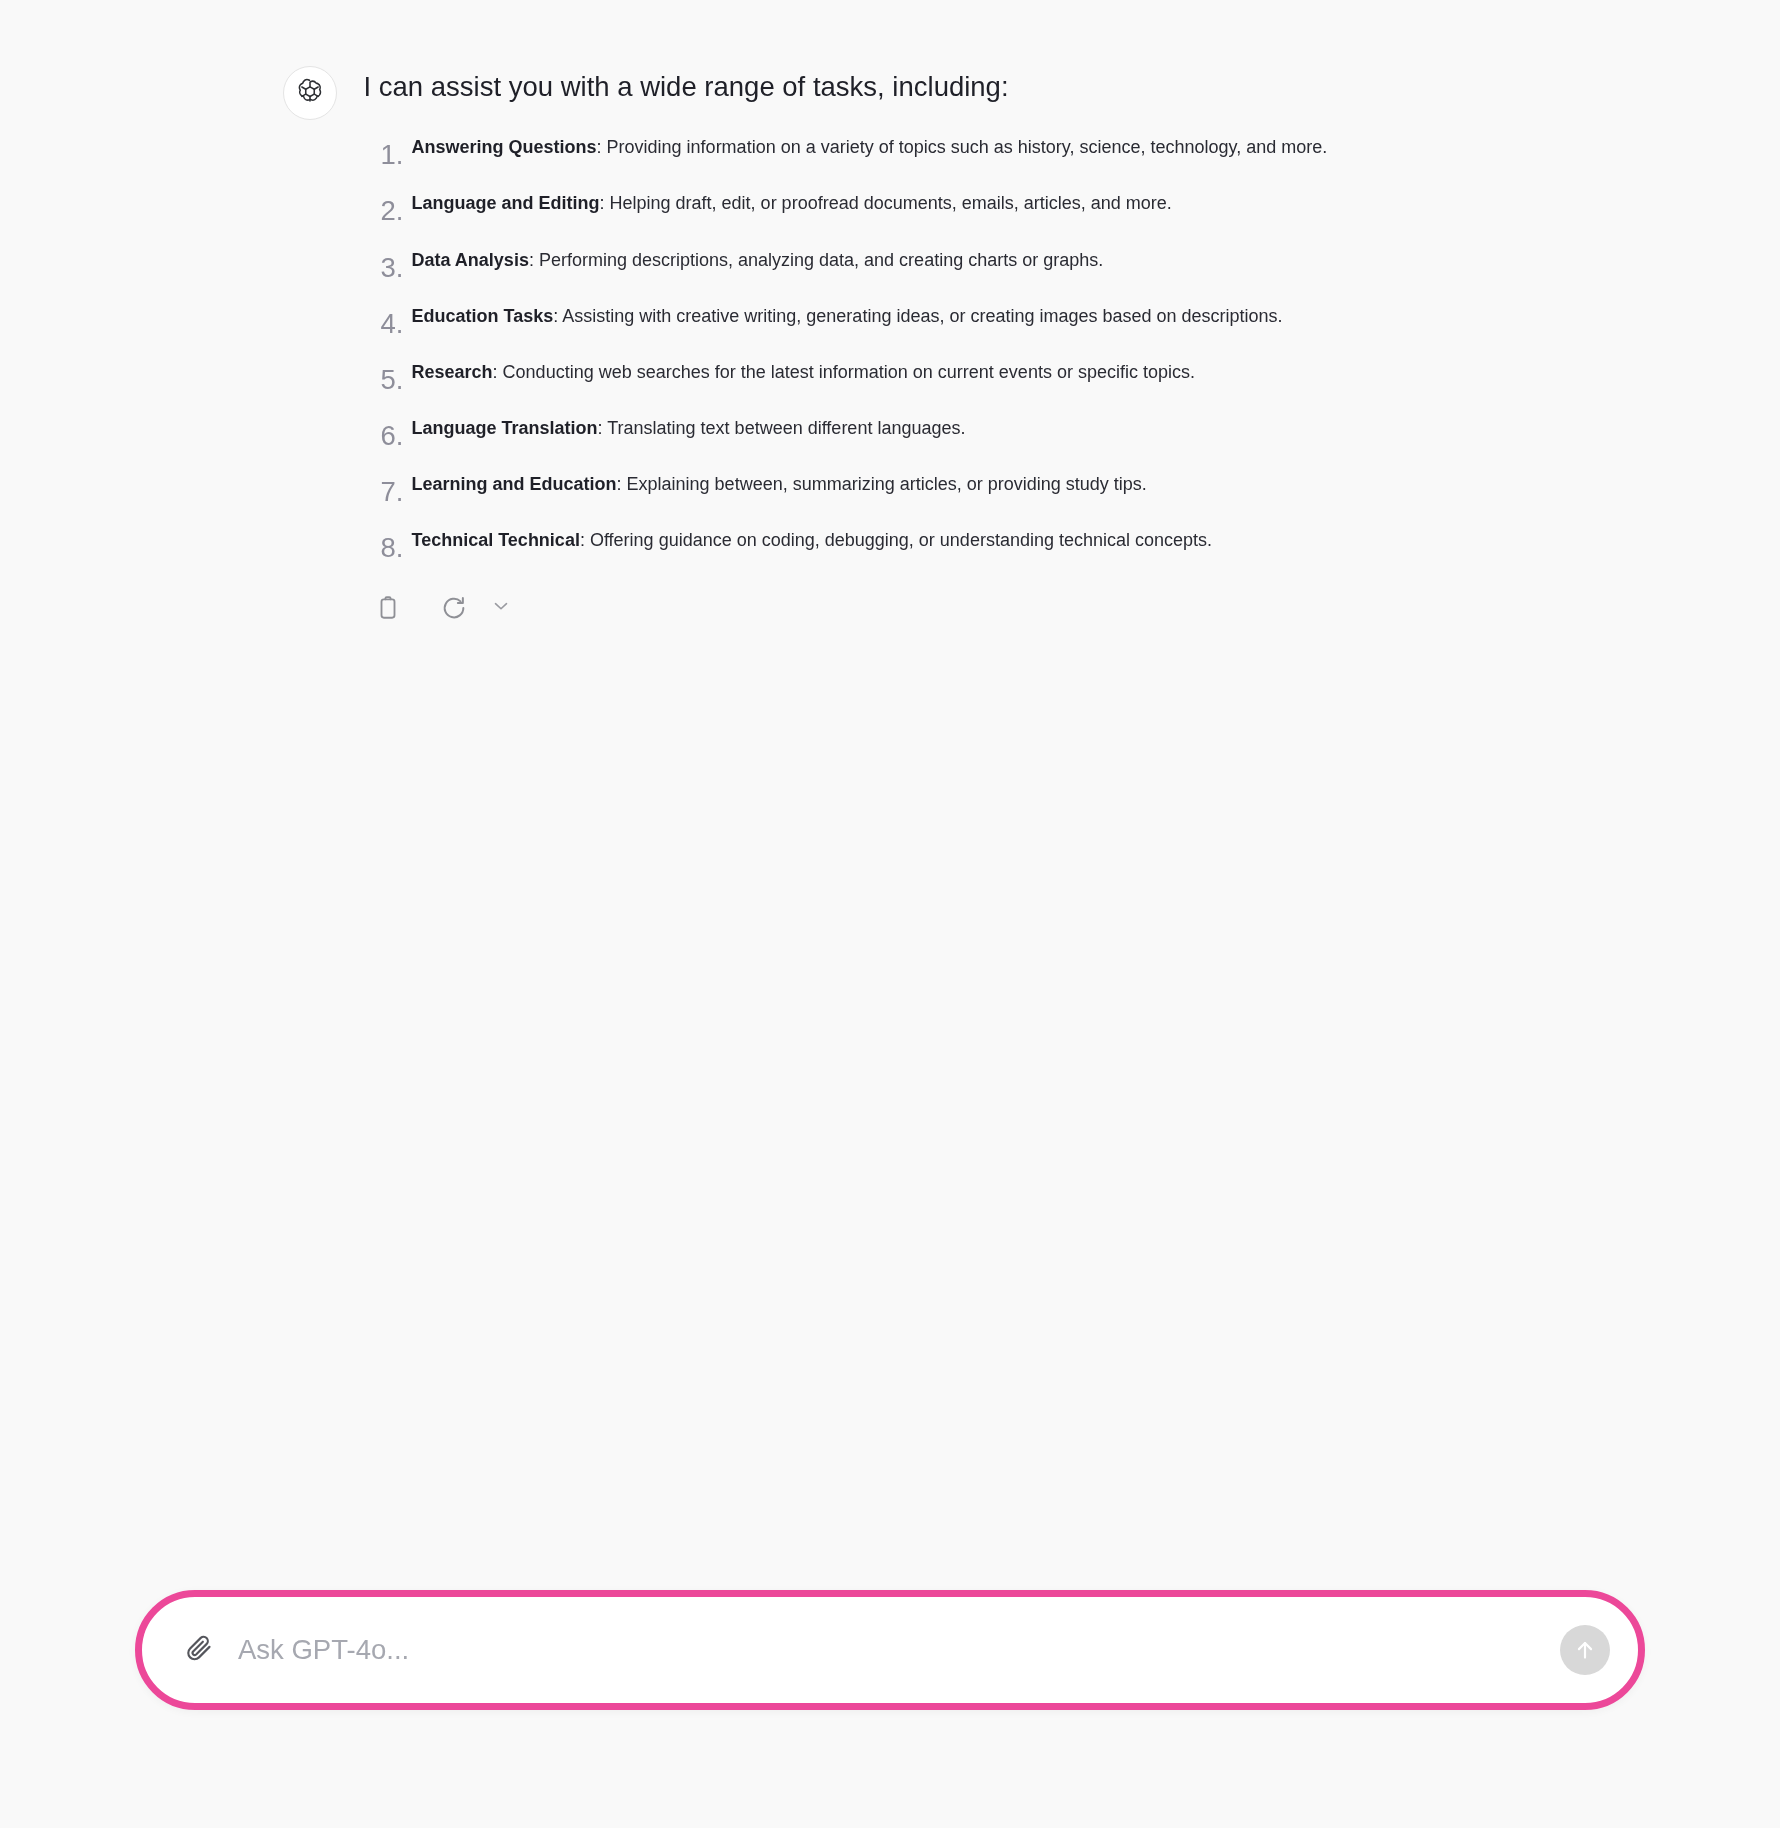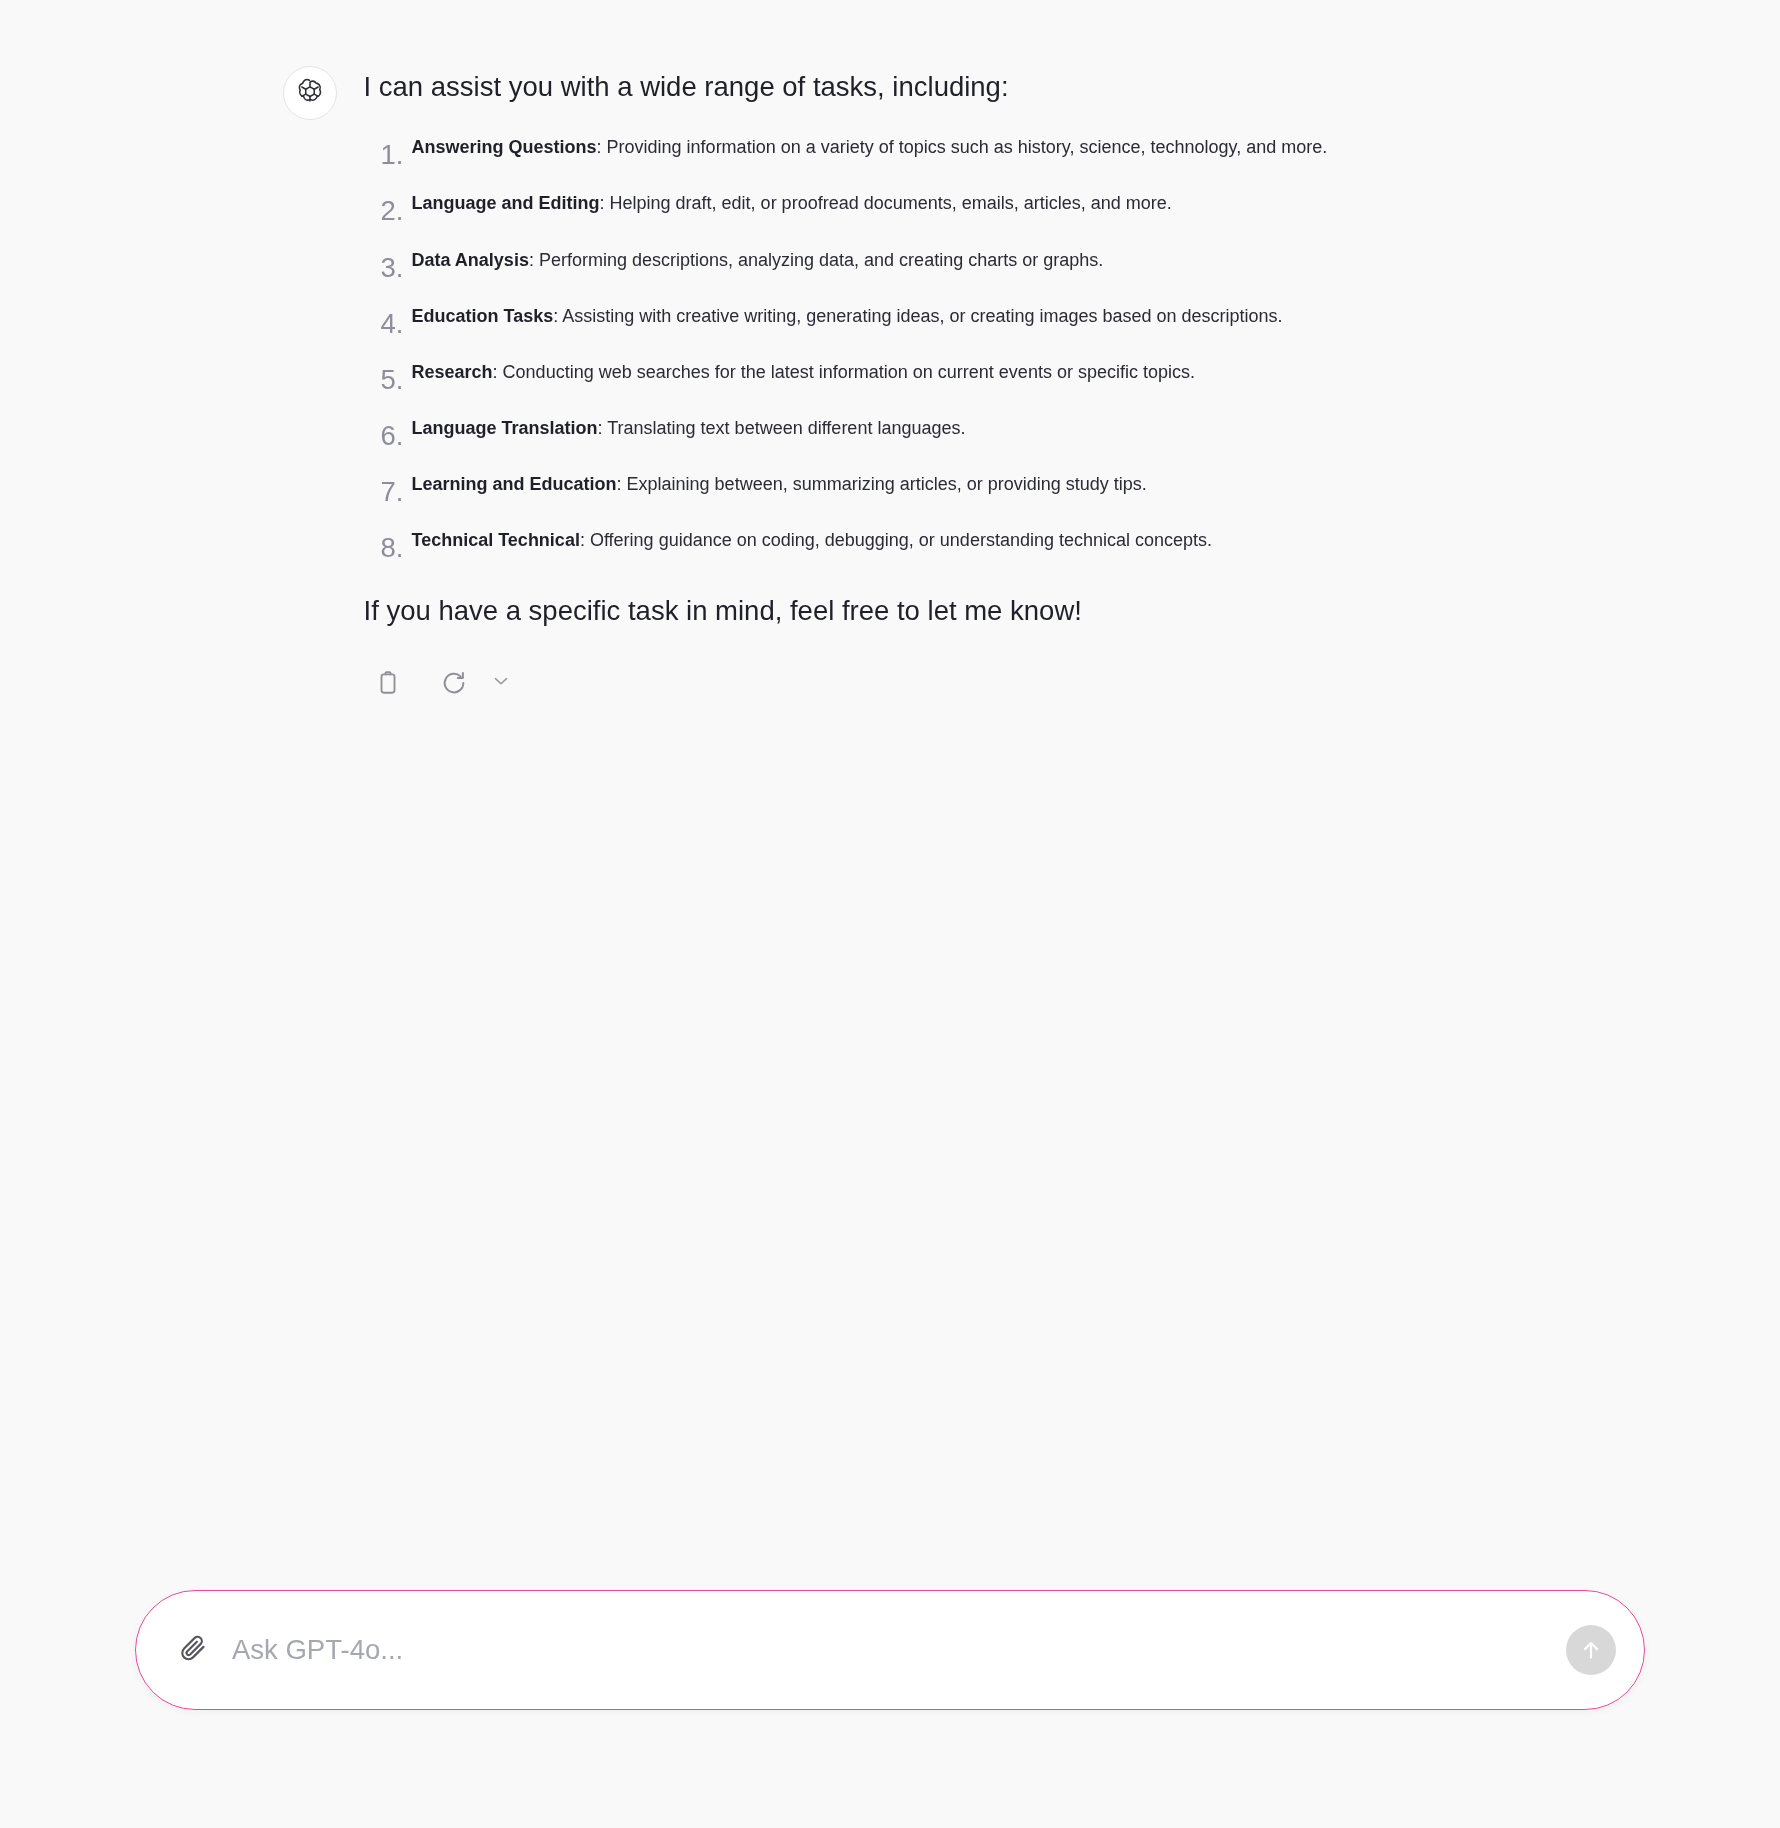--- a/index.html
+++ b/index.html
@@ -165,21 +165,21 @@
     left: 135px;
     right: 135px;
     bottom: 118px;
     height: 120px;
   }
   .composer {
     width: 100%;
     height: 100%;
     box-sizing: border-box;
     background: #ffffff;
-    border: 1px solid #ec4899;
+    border: 7px solid #ec4899;
     border-radius: 60px;
     box-shadow: 0 2px 9px rgba(0,0,0,0.045);
     display: flex;
     align-items: center;
     padding: 0 28px 0 34px;
   }
   .attach-btn {
     width: 46px;
     height: 46px;
     display: flex;
@@ -272,21 +272,20 @@
           <li>
             <span class="item-term">Learning and Education</span><span class="item-sep">:</span>
             <span class="item-desc">Explaining between, summarizing articles, or providing study tips.</span>
           </li>
           <li>
             <span class="item-term">Technical Technical</span><span class="item-sep">:</span>
             <span class="item-desc">Offering guidance on coding, debugging, or understanding technical concepts.</span>
           </li>
         </ol>
 
-        <p class="closing-line">If you have a specific task in mind, feel free to let me know!</p>
 
         <div class="msg-actions">
 
           <button class="act-btn">
             <span>
               <svg width="26" height="26" viewBox="0 0 24 24" fill="none" stroke="currentColor" stroke-width="1.7" stroke-linecap="round" stroke-linejoin="round">
                 <rect x="6" y="4" width="12" height="17" rx="2.2"></rect>
                 <path d="M9.6 4V3.2a1.2 1.2 0 0 1 1.2-1.2h2.4a1.2 1.2 0 0 1 1.2 1.2V4"></path>
               </svg>
             </span>

